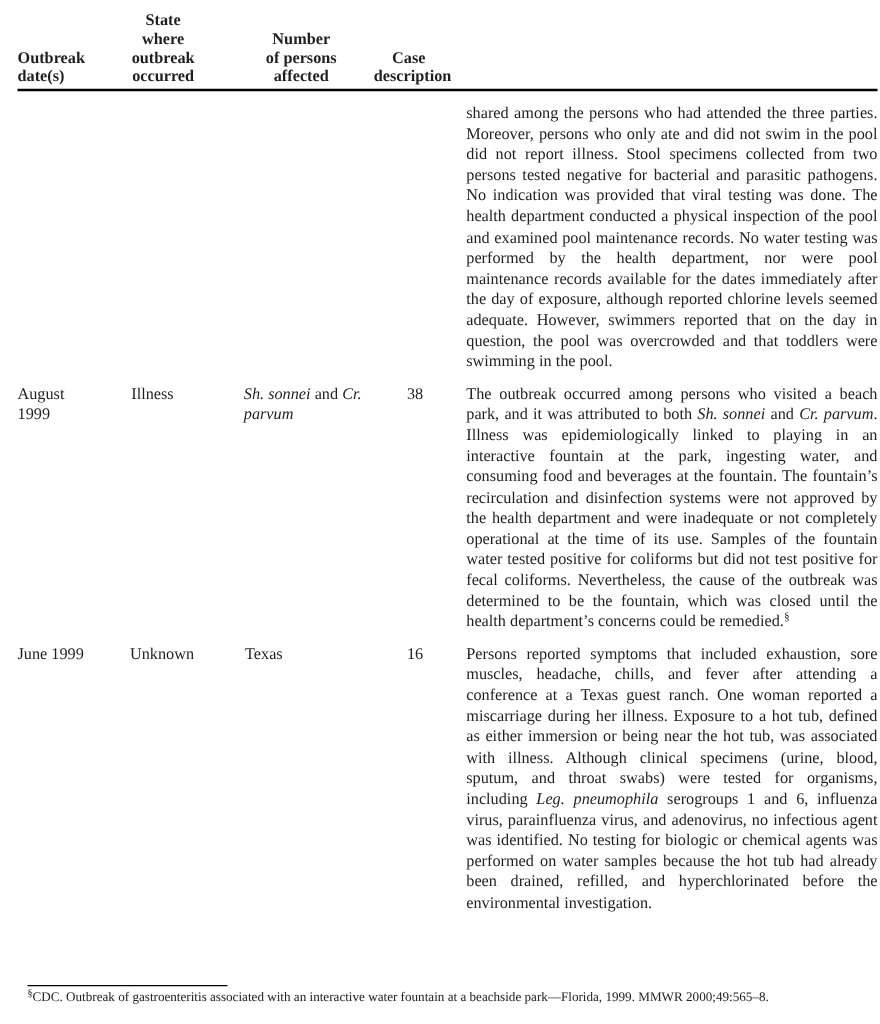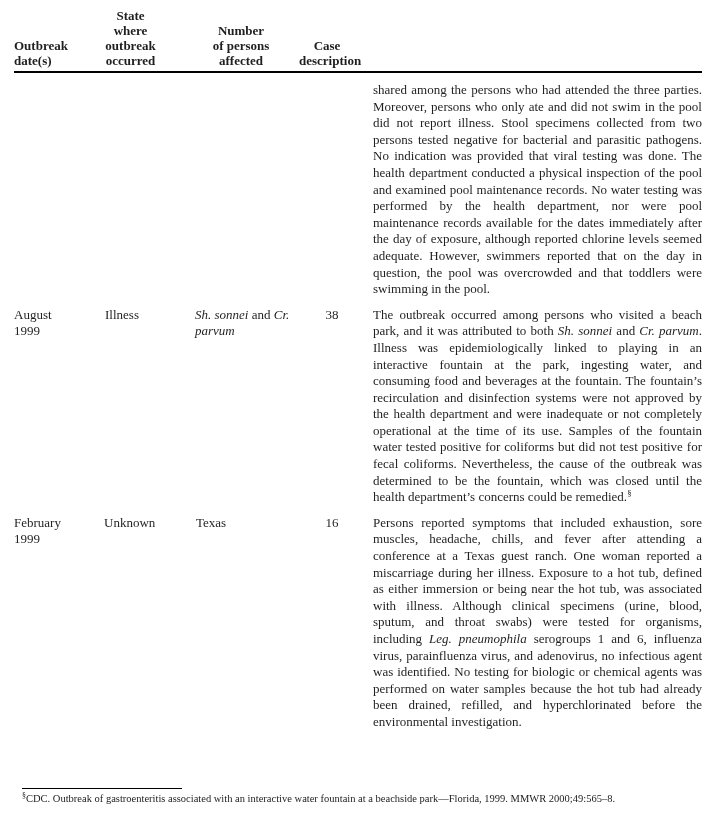--- a/index.html
+++ b/index.html
@@ -66,21 +66,21 @@
         <div class="cell c4"><span>shared among the persons who had attended the three parties. Moreover, persons who only ate and did not swim in the pool did not report illness. Stool specimens collected from two persons tested negative for bacterial and parasitic pathogens. No indication was provided that viral testing was done. The health department conducted a physical inspection of the pool and examined pool maintenance records. No water testing was performed by the health department, nor were pool maintenance records available for the dates immediately after the day of exposure, although reported chlorine levels seemed adequate. However, swimmers reported that on the day in question, the pool was overcrowded and that toddlers were swimming in the pool.</span></div>
       </div>
       <div class="row">
         <div class="cell c0">August 1999</div>
         <div class="cell c1">Illness</div>
         <div class="cell c2"><span class="it">Sh. sonnei</span><span> and </span><span class="it">Cr. parvum</span></div>
         <div class="cell c3">38</div>
         <div class="cell c4"><span>The outbreak occurred among persons who visited a beach park, and it was attributed to both </span><span class="it">Sh. sonnei</span><span> and </span><span class="it">Cr. parvum</span><span>. Illness was epidemiologically linked to playing in an interactive fountain at the park, ingesting water, and consuming food and beverages at the fountain. The fountain’s recirculation and disinfection systems were not approved by the health department and were inadequate or not completely operational at the time of its use. Samples of the fountain water tested positive for coliforms but did not test positive for fecal coliforms. Nevertheless, the cause of the outbreak was determined to be the fountain, which was closed until the health department’s concerns could be remedied.</span><sup>§</sup></div>
       </div>
       <div class="row">
-        <div class="cell c0">February 1999</div>
+        <div class="cell c0">June 1999</div>
         <div class="cell c2"><span>Unknown</span></div>
         <div class="cell c1">Texas</div>
         <div class="cell c3">16</div>
         <div class="cell c4"><span>Persons reported symptoms that included exhaustion, sore muscles, headache, chills, and fever after attending a conference at a Texas guest ranch. One woman reported a miscarriage during her illness. Exposure to a hot tub, defined as either immersion or being near the hot tub, was associated with illness. Although clinical specimens (urine, blood, sputum, and throat swabs) were tested for organisms, including </span><span class="it">Leg. pneumophila</span><span> serogroups 1 and 6, influenza virus, parainfluenza virus, and adenovirus, no infectious agent was identified. No testing for biologic or chemical agents was performed on water samples because the hot tub had already been drained, refilled, and hyperchlorinated before the environmental investigation.</span></div>
       </div>
     </div>
   <div class="footnote-block">
     <div class="footnote-rule"></div>
     <div class="footnote-text"><sup>§</sup><span>CDC. Outbreak of gastroenteritis associated with an interactive water fountain at a beachside park—Florida, 1999. MMWR 2000;49:565–8.</span></div>
   </div>

